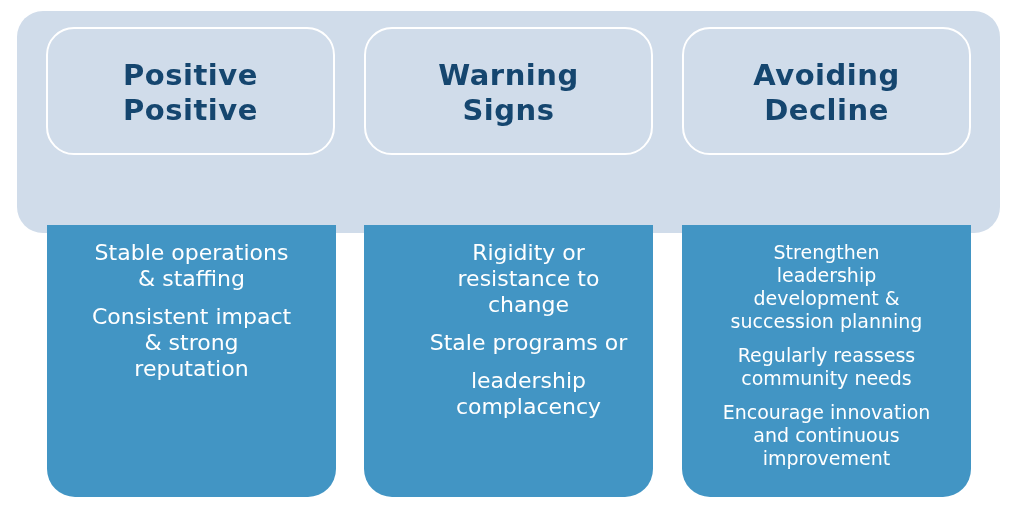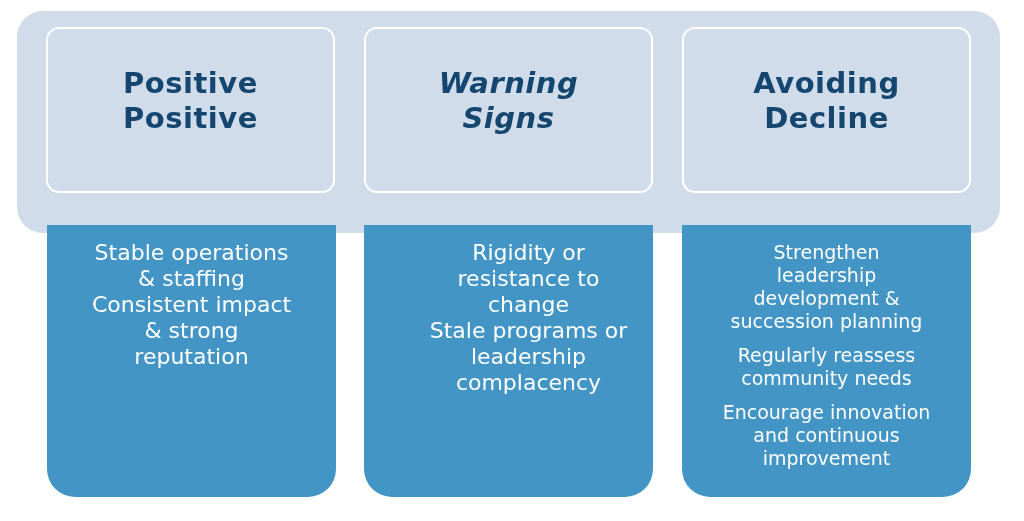--- a/index.html
+++ b/index.html
@@ -21,33 +21,33 @@
     top: 11px;
     width: 983px;
     height: 222px;
     background: var(--banner-bg, #d0dcea);
     border-radius: 26px;
     z-index: 0;
   }
   .header-box {
     position: absolute;
     top: 27px;
-    height: 166px;
+    height: 128px;
     width: 289px;
     border: 2px solid var(--header-border, #ffffff);
-    border-radius: 13px;
+    border-radius: 28px;
     box-sizing: border-box;
     z-index: 1;
     display: flex;
     flex-direction: column;
     align-items: center;
-    padding-top: 37px;
+    padding-top: 29px;
   }
   .header-box.col1 { left: 46px; }
-  .header-box.col2 { left: 364px; font-style: italic; }
+  .header-box.col2 { left: 364px; }
   .header-box.col3 { left: 682px; }
   .header-title {
     font-size: 29px;
     font-weight: bold;
     color: var(--header-text, #15466f);
     line-height: 35px;
     text-align: center;
     letter-spacing: 0.5px;
   }
   .body-box {
@@ -56,20 +56,21 @@
     height: 272px;
     width: 289px;
     background: var(--body-bg, #4295c4);
     border-radius: 0 0 28px 28px;
     box-sizing: border-box;
     z-index: 2;
     display: flex;
     flex-direction: column;
     align-items: center;
     padding: 15px 6px 0 6px;
+    gap: 12px;
   }
   .body-box.col1 { left: 47px; }
   .body-box.col2 { left: 364px; padding-left: 46px; }
   .body-box.col3 { left: 682px; gap: 11px; padding-top: 16px; }
   .body-item {
     color: var(--body-text, #ffffff);
     font-size: 22px;
     line-height: 26px;
     text-align: center;
   }

